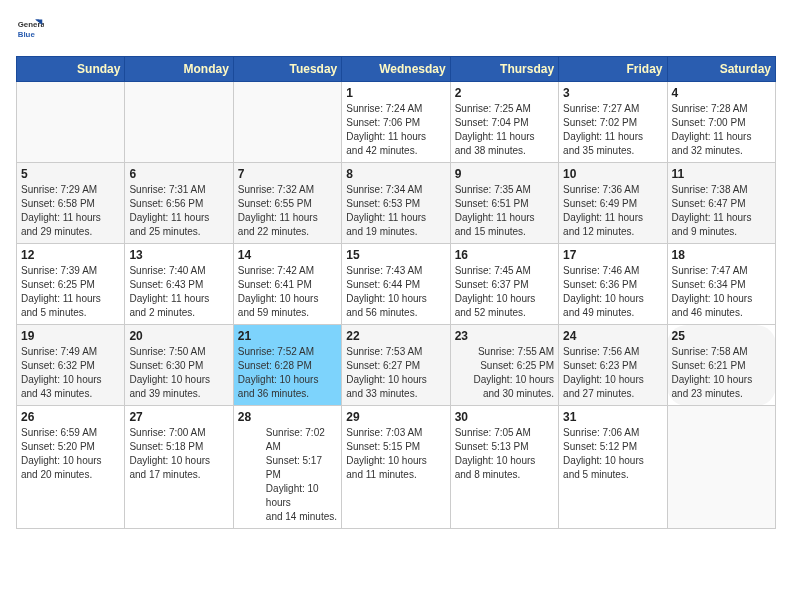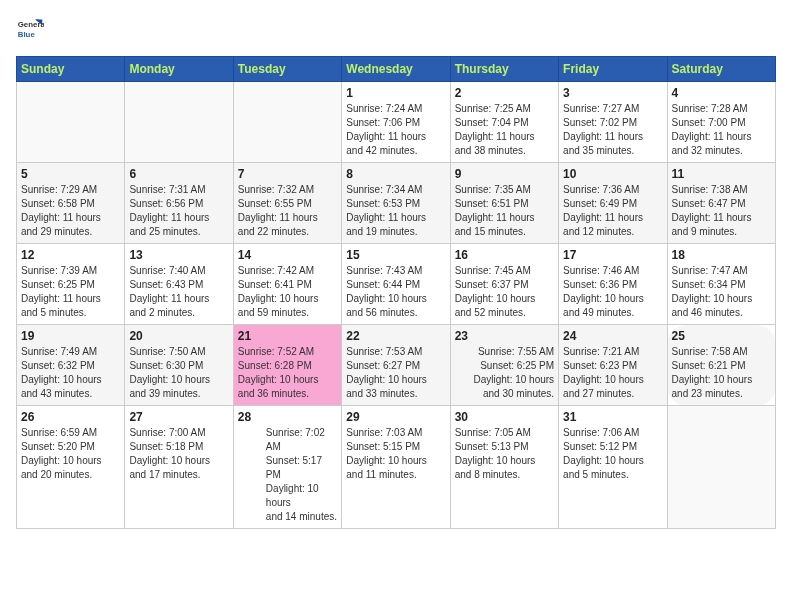--- a/index.html
+++ b/index.html
@@ -38,25 +38,25 @@
       font-size: 14px;
       color: #333;
     }
     .calendar {
       width: 100%;
       border-collapse: collapse;
       border: 1px solid #ccc;
     }
     .calendar th {
       background: #2a5db0;
-      color: #bef264;
+      color: #fef9c3;
       font-size: 12px;
       font-weight: bold;
       padding: 5px 4px;
-      text-align: left;
+      text-align: right;
       border: 1px solid #1a4a9a;
     }
     .calendar td {
       vertical-align: top;
       border: 1px solid #ccc;
       padding: 4px 4px;
       width: 108px;
       min-height: 80px;
       font-size: 10px;
       color: #333;
@@ -259,21 +259,21 @@
 Daylight: 10 hours
 and 43 minutes.</div>
         </td>
         <td style="background: rgb(245, 245, 245);">
           <span class="day-number">20</span>
           <div class="day-info" style="white-space: pre-line;">Sunrise: 7:50 AM
 Sunset: 6:30 PM
 Daylight: 10 hours
 and 39 minutes.</div>
         </td>
-        <td style="background: #f9a8d4;">
+        <td style="background: #7dd3fc;">
           <span class="day-number">21</span>
           <div class="day-info" style="white-space: pre-line;">Sunrise: 7:52 AM
 Sunset: 6:28 PM
 Daylight: 10 hours
 and 36 minutes.</div>
         </td>
         <td style="background: rgb(245, 245, 245);">
           <span class="day-number">22</span>
           <div class="day-info" style="white-space: pre-line;">Sunrise: 7:53 AM
 Sunset: 6:27 PM
@@ -282,21 +282,21 @@
         </td>
         <td style="background: rgb(245, 245, 245);">
           <span class="day-number">23</span>
           <div class="day-info" style="white-space: pre-line; text-align: right;">Sunrise: 7:55 AM
 Sunset: 6:25 PM
 Daylight: 10 hours
 and 30 minutes.</div>
         </td>
         <td style="background: rgb(245, 245, 245);">
           <span class="day-number">24</span>
-          <div class="day-info" style="white-space: pre-line;">Sunrise: 7:21 AM
+          <div class="day-info" style="white-space: pre-line;">Sunrise: 7:56 AM
 Sunset: 6:23 PM
 Daylight: 10 hours
 and 27 minutes.</div>
         </td>
         <td style="background: rgb(245, 245, 245); border-radius: 20px;">
           <span class="day-number">25</span>
           <div class="day-info" style="white-space: pre-line;">Sunrise: 7:58 AM
 Sunset: 6:21 PM
 Daylight: 10 hours
 and 23 minutes.</div>

